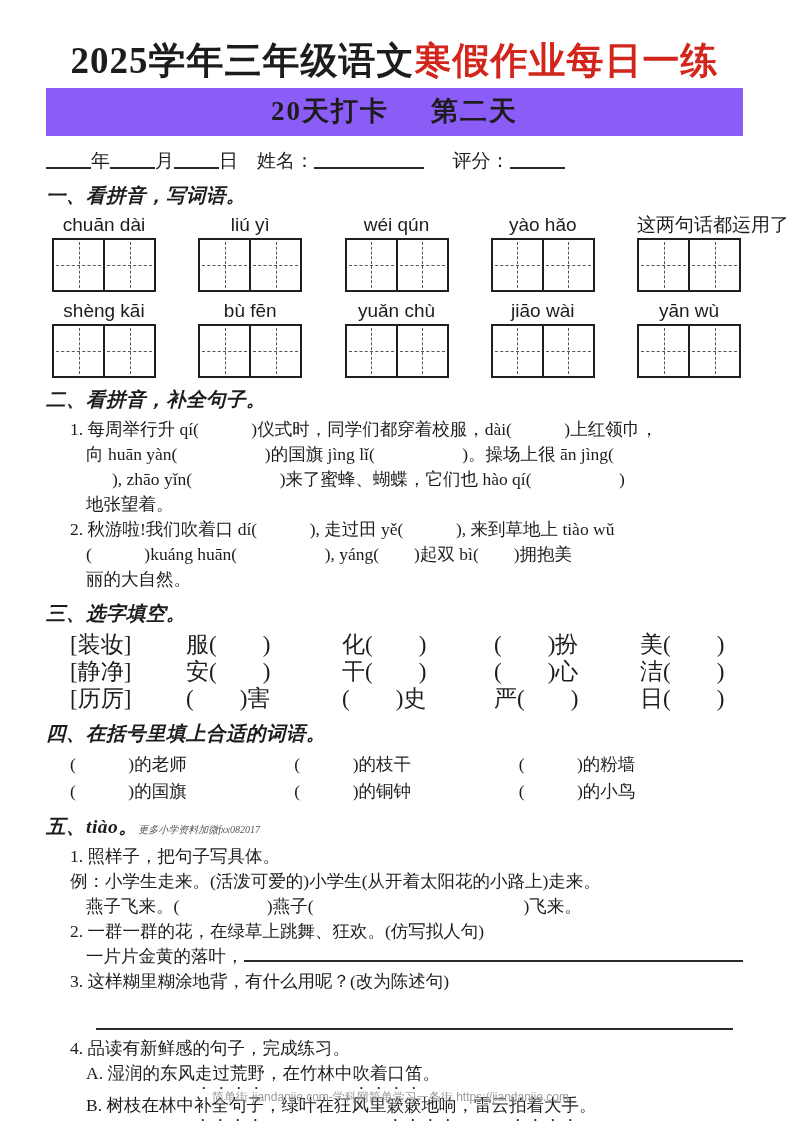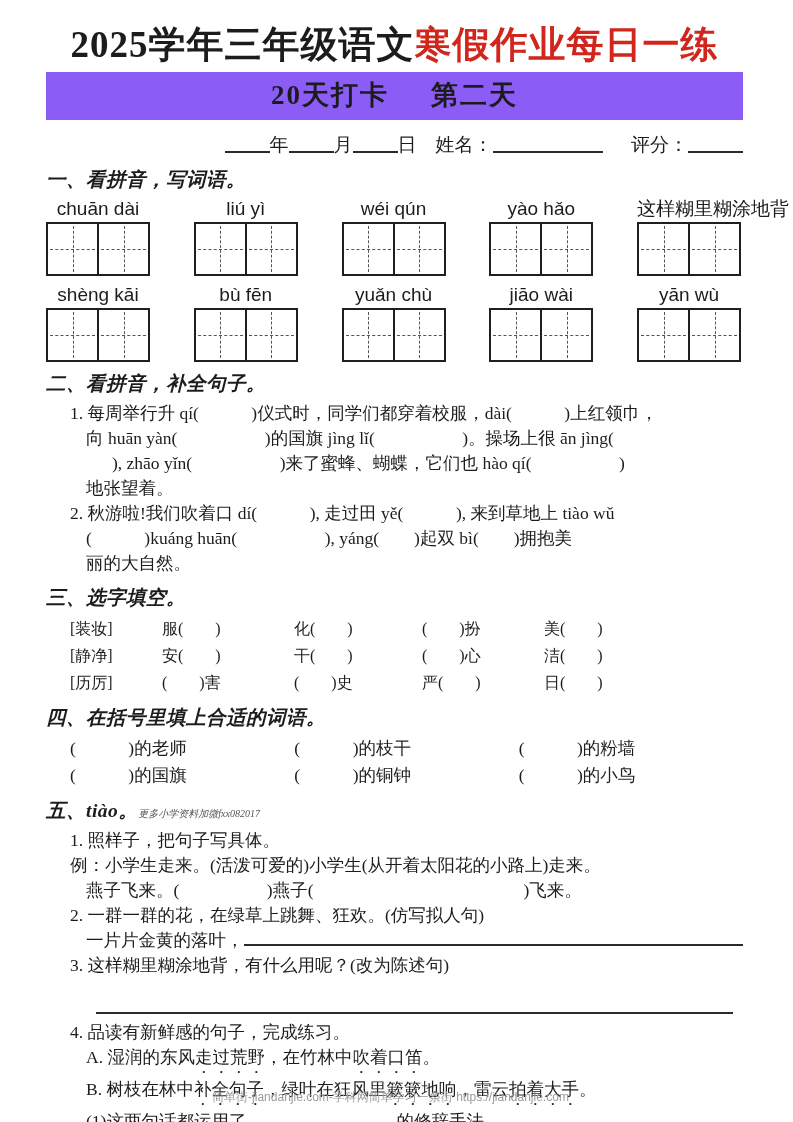--- a/index.html
+++ b/index.html
@@ -1,53 +1,53 @@
 <!DOCTYPE html>
 <html><head>
 <meta charset="utf-8">
 <style>
   html,body{margin:0;padding:0;background:#ffffff;}
   body{width:793px;height:1122px;overflow:hidden;
        font-family:"Liberation Serif","DejaVu Serif",serif;color:#1c1c1c;}
-  .page{padding:8px 38px 0 46px;box-sizing:border-box;width:781px;height:1122px;position:relative;}
+  .page{padding:24px 38px 0 46px;box-sizing:border-box;width:781px;height:1122px;position:relative;}
 
   
   .title{margin:14px 0 4px 0;text-align:center;font-size:37px;font-weight:900;
          letter-spacing:1px;line-height:1.25;white-space:nowrap;}
   .t-red{color:#d2251c;}
   .banner{background:#8b5cf6;text-align:center;font-size:27px;font-weight:900;
           padding:5px 0 7px 0;letter-spacing:2px;}
   .banner .gap{display:inline-block;width:42px;}
-  .meta{margin:12px 0 8px 0;font-size:19px;text-align:right;white-space:nowrap;}
+  .meta{margin:12px 0 8px 0;font-size:19px;text-align:left;white-space:nowrap;}
   .blank{display:inline-block;border-bottom:2px solid #2a2a2a;height:16px;vertical-align:-2px;}
   .w45{width:45px}.w55{width:55px}.w110{width:110px}.w150{width:150px}
 
   
   h2{font-size:19.5px;font-weight:900;margin:8px 0 4px 0;letter-spacing:.5px;font-style:italic;}
 
   
-  .py-row{display:flex;justify-content:space-between;margin:0 2px 7px 0;}
+  .py-row{display:flex;justify-content:space-between;margin:0 2px 7px 6px;}
   .py-group{width:104px;text-align:center;}
   .py-label{font-family:"Liberation Sans","DejaVu Sans",sans-serif;font-size:19px;
             line-height:24px;white-space:nowrap;}
   .tian{display:flex;border:2px solid #1f1f1f;width:100px;margin:1px auto 0 auto;}
   .cell{width:49px;height:50px;position:relative;}
   .cell + .cell{border-left:2px solid #1f1f1f;}
   .cell::before{content:"";position:absolute;left:2px;right:2px;top:50%;border-top:1.5px dashed #555;}
   .cell::after{content:"";position:absolute;top:2px;bottom:2px;left:50%;border-left:1.5px dashed #555;}
 
   
   .ln{font-size:17.5px;line-height:25px;white-space:nowrap;}
   .ind0{padding-left:24px;}   
   .ind1{padding-left:40px;}   
   .ind2{padding-left:66px;}   
 
   
-  .s3row{display:grid;grid-template-columns:92px 132px 128px 122px 1fr;font-size:16px;
-         line-height:27px;padding-left:24px;}
+  .s3row{display:grid;grid-template-columns:92px 132px 128px 122px 1fr;font-size:23px;
+         line-height:27px;padding-left:24px;gap:24px;}
   .s4row{display:grid;grid-template-columns:1fr 1fr 1fr;font-size:17.5px;
          line-height:27px;padding-left:24px;}
 
   
   .note{font-size:10px;font-weight:400;color:#555;letter-spacing:0;}
   .flexln{display:flex;align-items:baseline;}
   .grow{flex:1;}
   .em{-webkit-text-emphasis:filled dot;-webkit-text-emphasis-position:under;
       text-emphasis:filled dot;text-emphasis-position:under right;}
   .answer-line{border-bottom:2px solid #2a2a2a;height:20px;margin:14px 10px 6px 50px;}
@@ -95,21 +95,21 @@
           </div>
       </div>
       <div class="py-group">
         <div class="py-label">yào hǎo</div>
         <div class="tian">
             <div class="cell"></div>
             <div class="cell"></div>
           </div>
       </div>
       <div class="py-group">
-        <div class="py-label">这样糊里糊涂地背</div>
+        <div class="py-label">这两句话都运用了</div>
         <div class="tian">
             <div class="cell"></div>
             <div class="cell"></div>
           </div>
       </div>
     </div>
     <div class="py-row">
       <div class="py-group">
         <div class="py-label">shèng kāi</div>
         <div class="tian">

